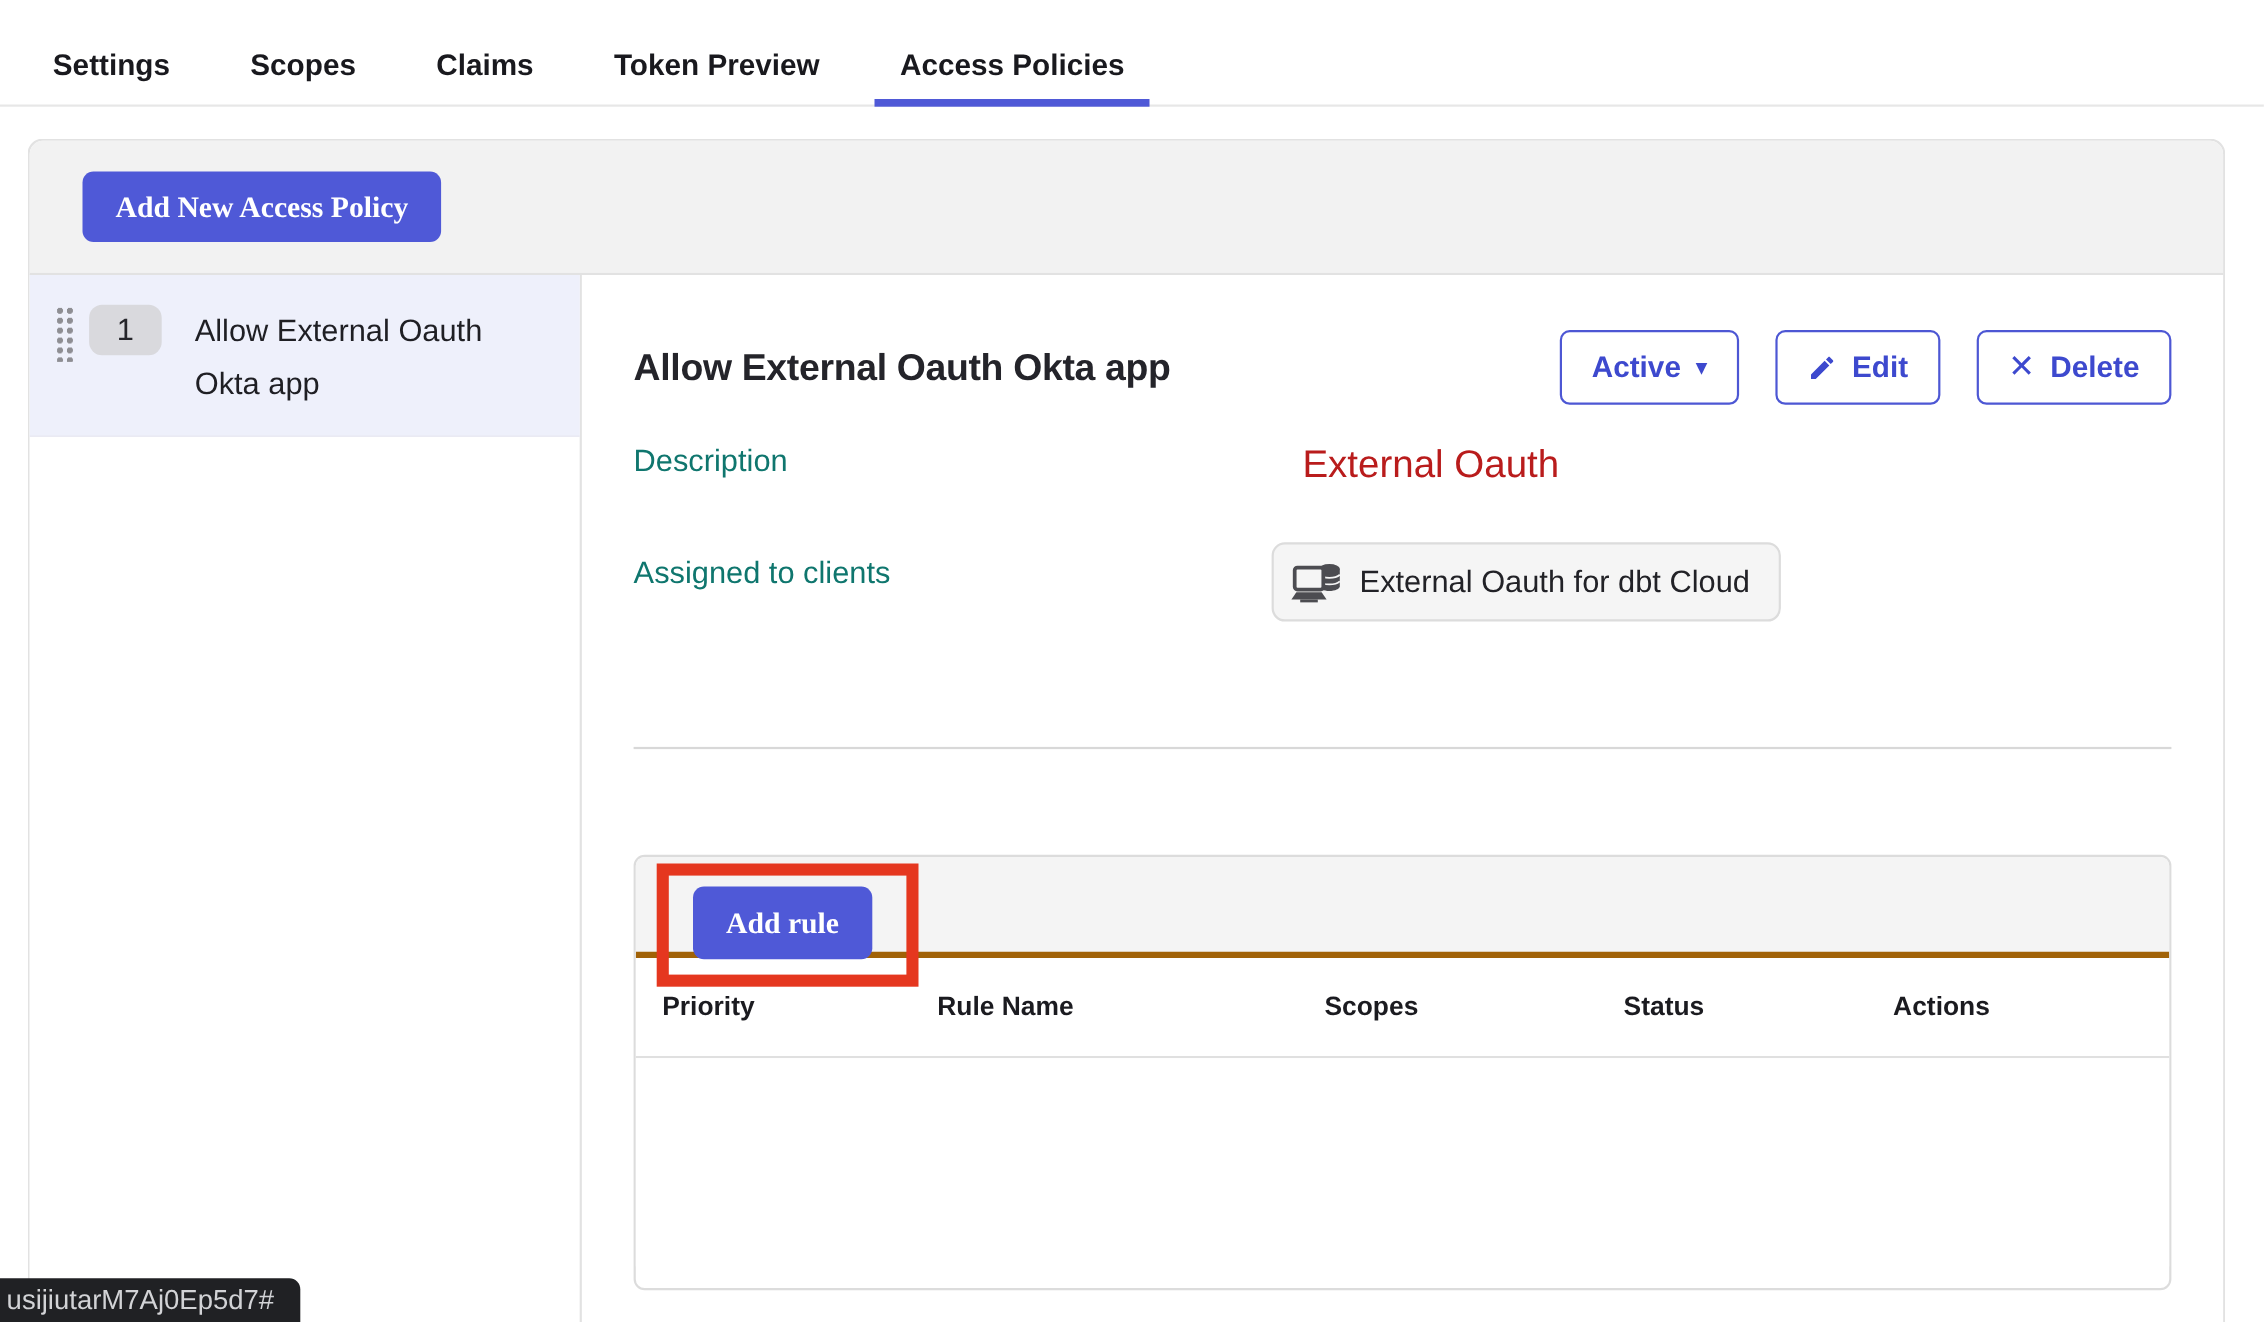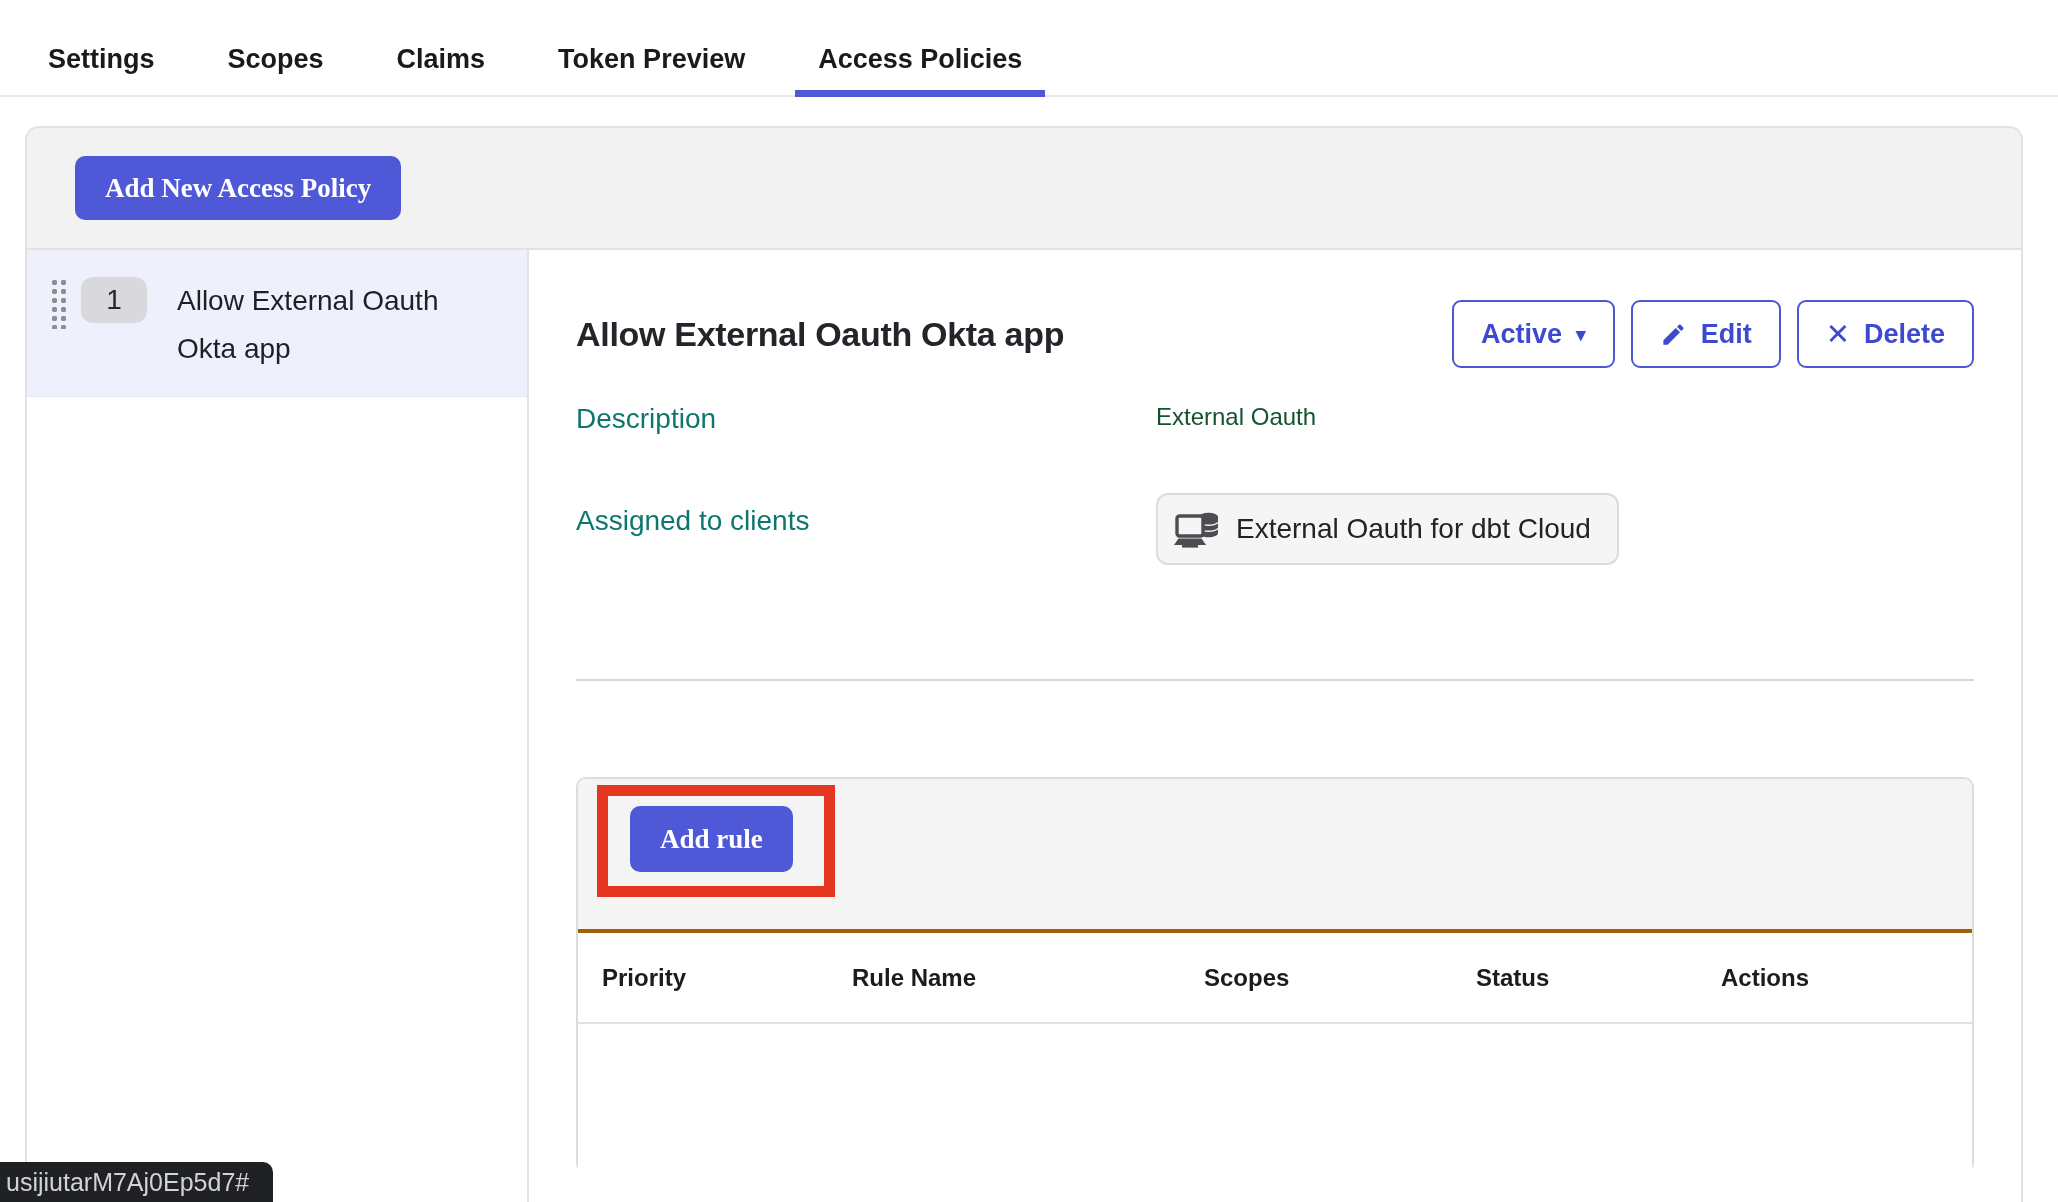--- a/index.html
+++ b/index.html
@@ -67,32 +67,32 @@
 
   
   .main{flex:1;position:relative;background:#fff;}
   .detail-header{
     position:absolute;left:47px;width:1398px;top:50px;
     display:flex;align-items:center;justify-content:space-between;
   }
   .detail-header h1{
     margin:0;font-size:34px;font-weight:700;color:#24242a;letter-spacing:-0.3px;
   }
-  .actions{display:flex;gap:16px;margin-left:24px;}
+  .actions{display:flex;gap:33px;margin-left:24px;}
   .btn-outline{
     height:68px;box-sizing:border-box;border:2.5px solid #4d57d4;border-radius:9px;
     background:#fff;color:#3d49ce;font-size:27px;font-weight:700;
     font-family:"Liberation Sans", sans-serif;
     display:inline-flex;align-items:center;gap:14px;padding:0 27px;cursor:pointer;
   }
   .caret{font-size:19px;line-height:1;}
   .x-glyph{font-size:29px;font-weight:400;line-height:1;}
 
   .field-label{position:absolute;left:47px;font-size:28px;color:#0f766e;}
-  .field-value{position:absolute;left:627px;font-size:24px;color:#14532d;}
+  .field-value{position:absolute;left:655px;font-size:35px;color:#b91c1c;}
   .f-desc-label{top:153px;}
   .f-desc-value{top:153px;}
   .f-clients-label{top:255px;}
   .chip{
     position:absolute;left:627px;top:243px;height:72px;box-sizing:border-box;
     display:inline-flex;align-items:center;gap:15px;padding:0 26px 0 15px;
     background:#f5f5f5;border:2px solid #dcdcdc;border-radius:12px;
     font-size:28px;color:#222227;cursor:pointer;
   }
   .chip-icon{display:inline-flex;}
@@ -101,21 +101,21 @@
     position:absolute;left:47px;top:429px;width:1398px;height:0;
     border-top:2px solid #d8d8d8;
   }
 
   
   .rules-section{
     position:absolute;left:47px;top:527px;width:1398px;height:396px;
     box-sizing:border-box;border:2px solid #dcdcdc;border-radius:10px;background:#fff;
   }
   .rules-header{
-    height:154px;background:#f4f4f4;border-bottom:4px solid #a16207;
+    height:92px;background:#f4f4f4;border-bottom:6px solid #a16207;
     border-radius:8px 8px 0 0;position:relative;box-sizing:border-box;padding-left:17px;
   }
   .annotation-box{
     position:absolute;left:19px;top:6px;width:238px;height:112px;
     box-sizing:border-box;border:11px solid #e5371f;z-index:2;pointer-events:none;
   }
   .add-rule{position:absolute;left:52px;top:27px;height:66px;border-radius:10px;z-index:1;}
   .table-head{
     display:grid;grid-template-columns:250px 352px 272px 245px 1fr;
     height:91px;align-items:center;padding:0 24px;box-sizing:border-box;

